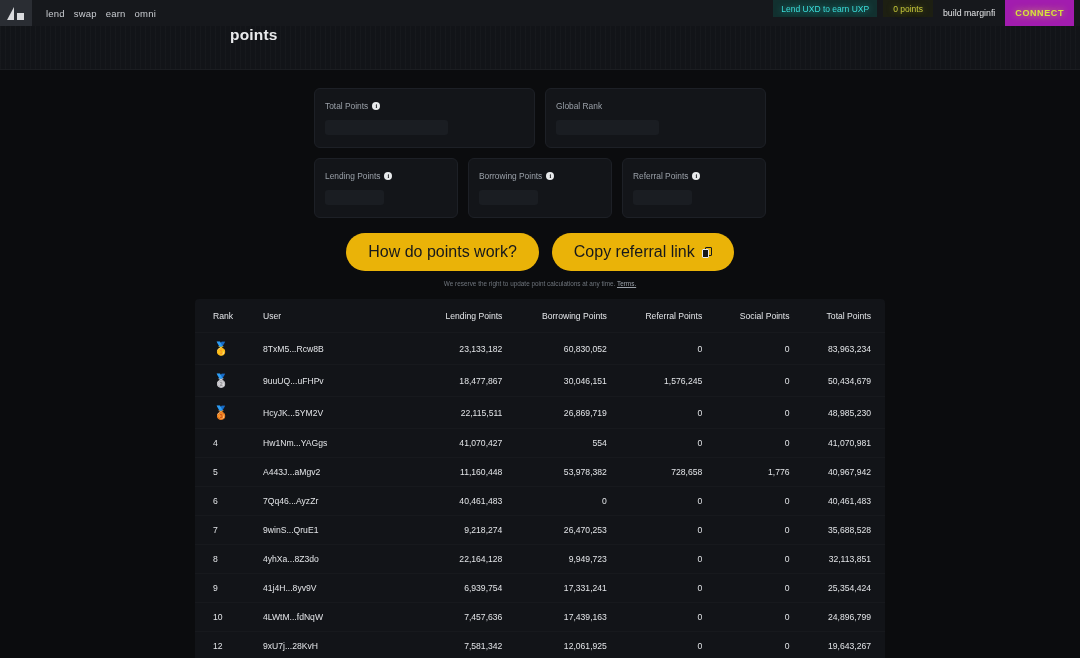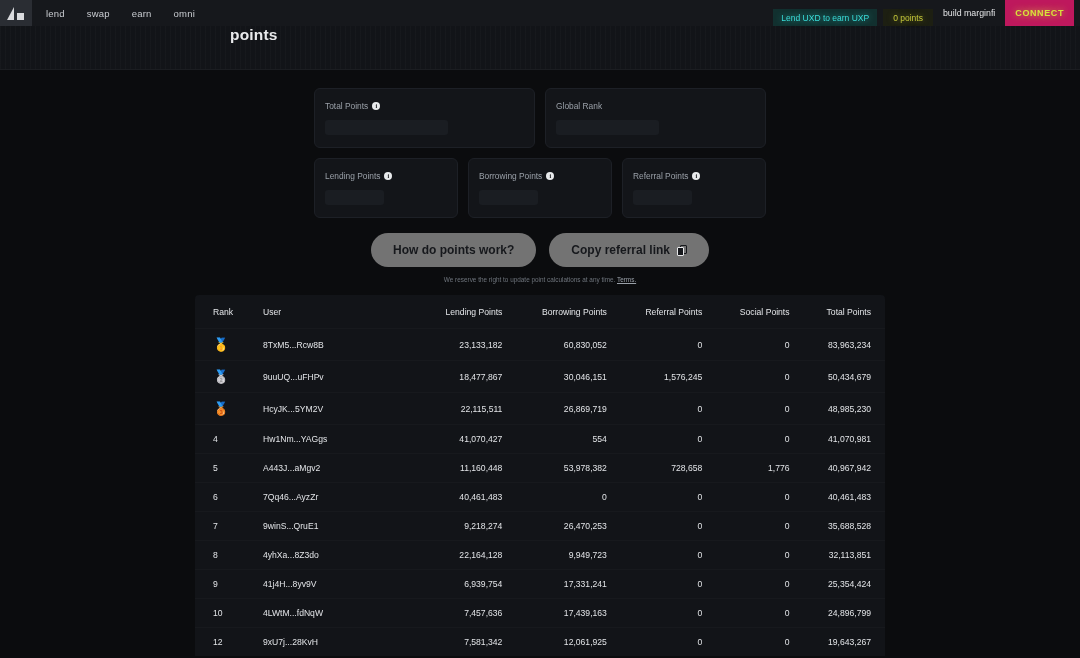--- a/index.html
+++ b/index.html
@@ -30,45 +30,45 @@
   .logo-mark .tri {
     position: absolute; left: 0; top: 0;
     width: 0; height: 0;
     border-left: 7px solid transparent;
     border-bottom: 13px solid #d9dadd;
   }
   .logo-mark .sq {
     position: absolute; right: 1px; bottom: 0;
     width: 7px; height: 7px; background: #d9dadd;
   }
-  .nav-links { display: flex; align-items: center; gap: 22px; margin-left: 14px; }
+  .nav-links { display: flex; align-items: center; gap: 9px; margin-left: 14px; }
   .nav-link {
     color: #c9ccd1; font-size: 9.5px; letter-spacing: .2px;
     text-decoration: none; cursor: pointer;
   }
-  .nav-right { margin-left: auto; display: flex; align-items: flex-end; gap: 0px; height: 26px; }
+  .nav-right { margin-left: auto; display: flex; align-items: flex-start; gap: 0px; height: 26px; }
   .promo-pill {
     color: #3adcd8; background: #12302f;
     font-size: 8.5px; padding: 4px 8px; height: 17px;
     display: flex; align-items: center; cursor: pointer;
     text-shadow: 0 0 6px rgba(58,220,216,.7);
   }
   .pts-pill {
     color: #c6c83a; background: #1d1f12;
     font-size: 8.5px; padding: 4px 10px; height: 17px;
     display: flex; align-items: center; margin-left: 6px;
     text-shadow: 0 0 6px rgba(198,200,58,.5);
   }
   .build-link {
     color: #e3e4e6; font-size: 8.8px; padding: 0 10px;
     display: flex; align-items: center; height: 26px; cursor: pointer;
   }
   .connect-btn {
     color: #d8e33a; font-size: 9px; font-weight: bold; letter-spacing: .6px;
-    background: #be185d; padding: 0 10px; height: 26px;
+    background: #a21caf; padding: 0 10px; height: 26px;
     display: flex; align-items: center; cursor: pointer;
     text-shadow: 0 0 7px rgba(216,227,58,.85);
   }
 
   
   .page-header {
     height: 44px;
     background:
       repeating-linear-gradient(90deg,
         rgba(255,255,255,.018) 0px, rgba(255,255,255,.018) 1px,
@@ -113,24 +113,24 @@
   }
   .skeleton.w-short { width: 52%; }
   .skeleton.w-mid { width: 48%; }
 
   
   .btn-row {
     display: flex; justify-content: center; gap: 13px;
     margin-top: 15px;
   }
   .pill-btn {
-    background: #737373; color: #16181c;
+    background: #eab308; color: #16181c;
     border: none; border-radius: 999px;
     font-family: "Liberation Sans", sans-serif;
-    font-size: 12px; font-weight: bold;
+    font-size: 16px; font-weight: normal;
     padding: 10px 22px;
     display: flex; align-items: center; gap: 7px;
     cursor: pointer;
   }
   .copy-icon { display: inline-block; position: relative; width: 10px; height: 11px; }
   .copy-icon .back {
     position: absolute; right: 0; top: 0;
     width: 7px; height: 9px; border: 1.3px solid #16181c; border-radius: 1px;
   }
   .copy-icon .front {

